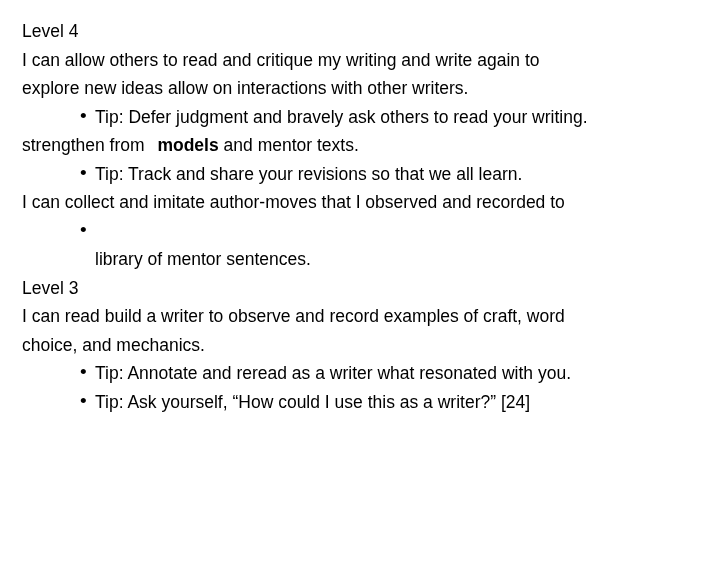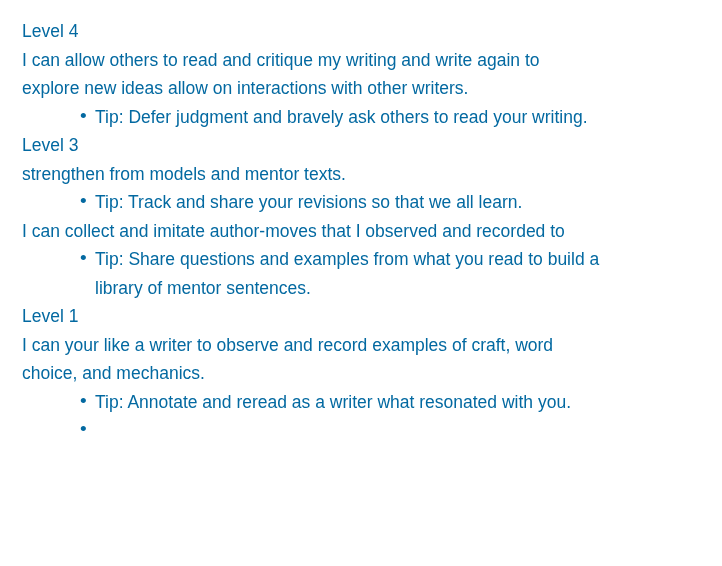--- a/index.html
+++ b/index.html
@@ -13,57 +13,57 @@
     overflow: hidden;
   }
   .page {
     box-sizing: border-box;
     width: 722px;
     height: 566px;
     padding: 17px 14px 0 22px;
     font-family: "Liberation Sans", "DejaVu Sans", sans-serif;
     font-size: 17.5px;
     line-height: 28.5px;
-    color: #0369a1;
+    color: #000000;
     font-weight: 400;
     -webkit-font-smoothing: antialiased;
   }
   .line {
     position: relative;
     height: 28.5px;
     white-space: nowrap;
   }
   .line.bullet,
   .line.bullet-cont {
     padding-left: 73px;
   }
   .marker {
     position: absolute;
     left: 58px;
     top: -1px;
     font-size: 19px;
   }
   .seg.bold {
-    font-weight: 400;
+    font-weight: 700;
+    margin-left: 8px;
   }
 </style>
 </head>
 <body>
 
 <main class="page">
   <div id="doc">
       <div class="line heading"><span class="seg">Level 4</span></div>
       <div class="line body"><span class="seg">I can allow others to read and critique my writing and write again to</span></div>
       <div class="line body"><span class="seg">explore new ideas allow on interactions with other writers.</span></div>
       <div class="line bullet"><span class="marker">•</span><span class="seg">Tip: Defer judgment and bravely ask others to read your writing.</span></div>
-      <div class="line heading"><span class="seg">Level 3</span></div>
       <div class="line body"><span class="seg">strengthen from </span><span class="seg bold">models</span><span class="seg"> and mentor texts.</span></div>
       <div class="line bullet"><span class="marker">•</span><span class="seg">Tip: Track and share your revisions so that we all learn.</span></div>
       <div class="line body"><span class="seg">I can collect and imitate author-moves that I observed and recorded to</span></div>
-      <div class="line bullet"><span class="marker">•</span><span class="seg">Tip: Share questions and examples from what you read to build a</span></div>
+      <div class="line bullet"><span class="marker">•</span></div>
       <div class="line bullet-cont"><span class="seg">library of mentor sentences.</span></div>
-      <div class="line heading"><span class="seg">Level 1</span></div>
-      <div class="line body"><span class="seg">I can your like a writer to observe and record examples of craft, word</span></div>
+      <div class="line heading"><span class="seg">Level 3</span></div>
+      <div class="line body"><span class="seg">I can read build a writer to observe and record examples of craft, word</span></div>
       <div class="line body"><span class="seg">choice, and mechanics.</span></div>
       <div class="line bullet"><span class="marker">•</span><span class="seg">Tip: Annotate and reread as a writer what resonated with you.</span></div>
-      <div class="line bullet"><span class="marker">•</span></div>
+      <div class="line bullet"><span class="marker">•</span><span class="seg">Tip: Ask yourself, “How could I use this as a writer?” [24]</span></div>
     </div>
 </main>
 
 </body></html>

